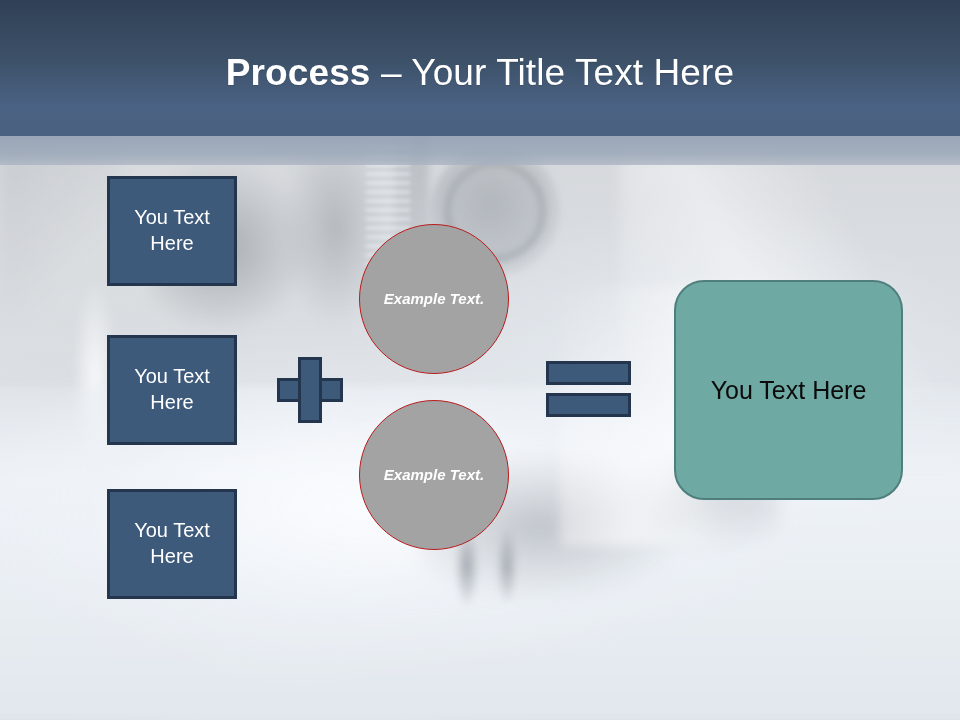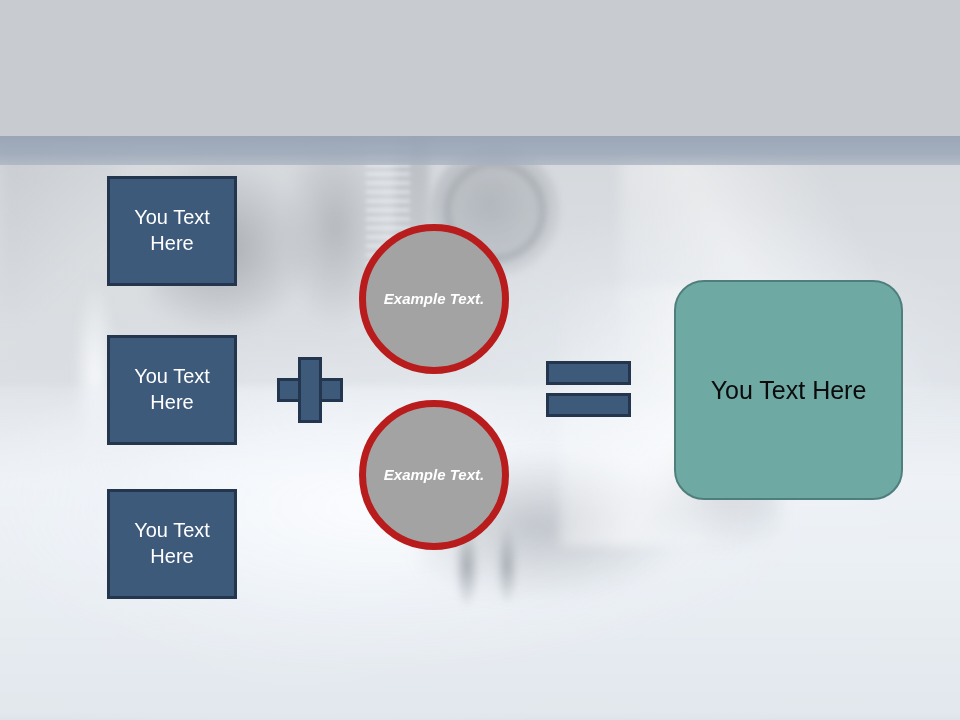--- a/index.html
+++ b/index.html
@@ -178,21 +178,21 @@
     left:24px; top:24px; width:18px; height:18px;
     background:#3e5a7b; border:none;
   }
 
   
   .circle {
     position:absolute;
     width:150px; height:150px;
     border-radius:50%;
     background:#a3a3a3;
-    border:7px solid #b91c1c;
+    border:1px solid #b91c1c;
     display:flex; align-items:center; justify-content:center;
     text-align:center;
     color:#ffffff;
     font-size:15px;
     font-weight:bold;
     font-style:italic;
     line-height:1.5;
   }
   .circle.c1 { left:359px; top:224px; }
   .circle.c2 { left:359px; top:400px; }
@@ -235,20 +235,25 @@
     <div class="layer ph-dial-ring"></div>
     <div class="layer ph-tube"></div>
     <div class="layer ph-sheet"></div>
     <div class="layer ph-arm"></div>
     <div class="layer ph-instr"></div>
     <div class="layer ph-fold1"></div>
     <div class="layer ph-fold2"></div>
     <div class="layer ph-veil"></div>
   </div>
 
+  <div class="title-bar">
+    <div class="title-text">
+      <span class="bold">Process</span><span class="rest"> – Your Title Text Here</span>
+    </div>
+  </div>
   <div class="title-underband"></div>
 
   <div class="blue-box b1">
     <span>You Text Here</span>
   </div>
   <div class="blue-box b2">
     <span>You Text Here</span>
   </div>
   <div class="blue-box b3">
     <span>You Text Here</span>

